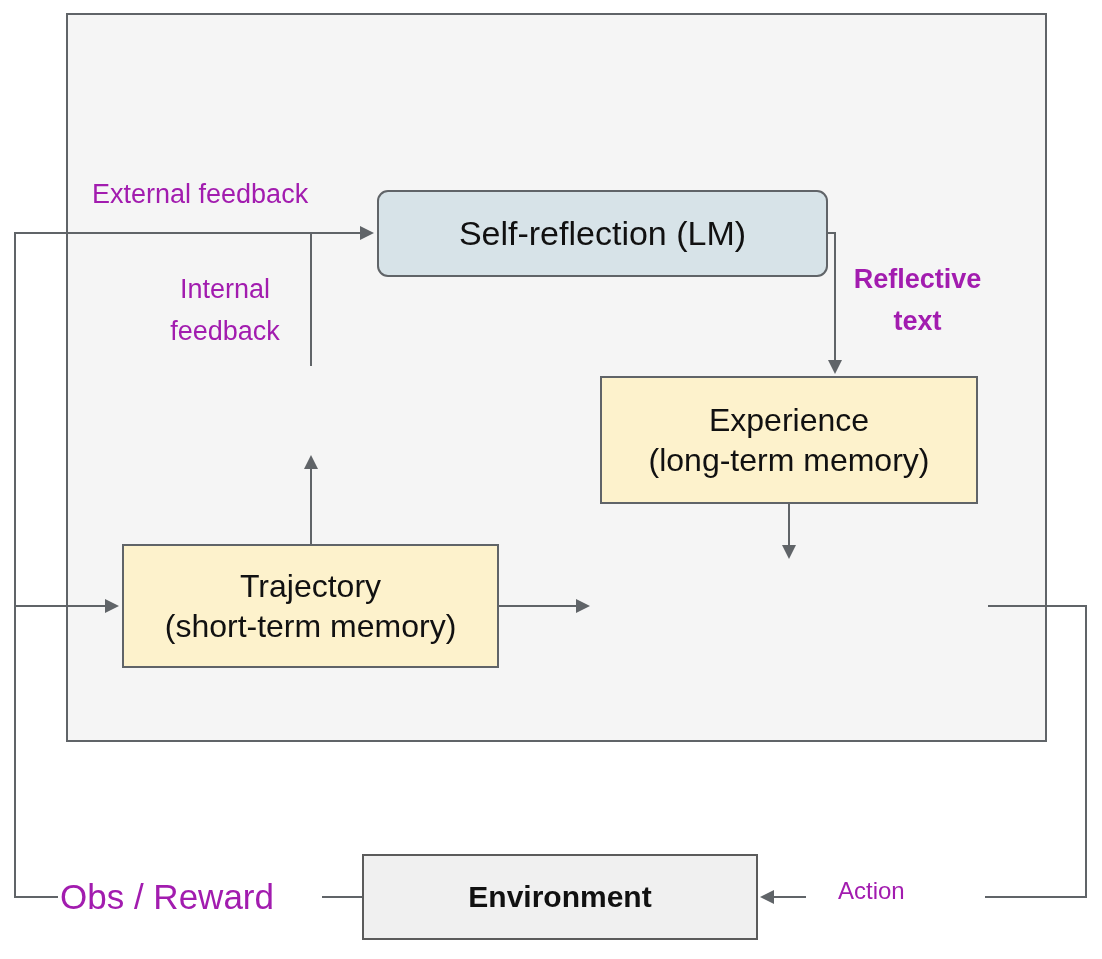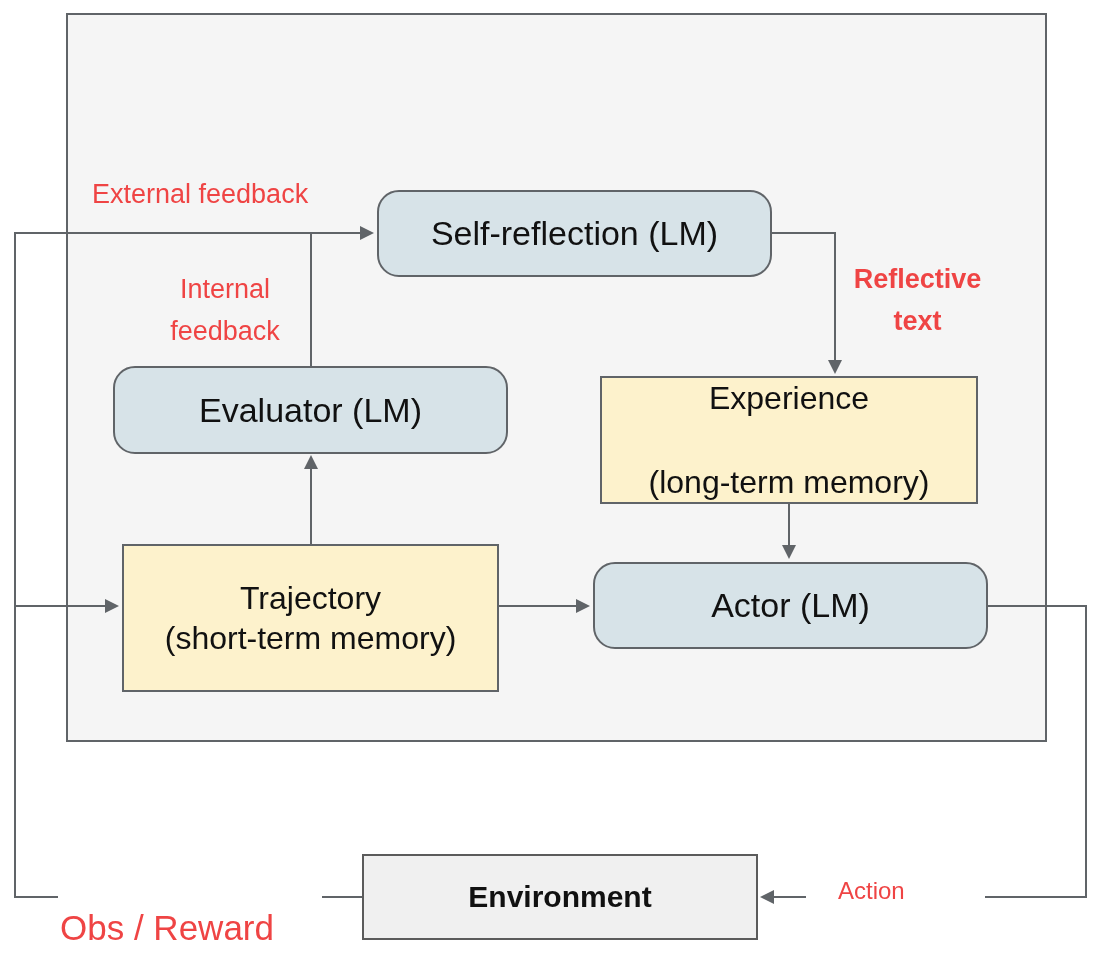--- a/index.html
+++ b/index.html
@@ -8,34 +8,34 @@
 
   
   .box{position:absolute;box-sizing:border-box;}
   .agent-frame{left:66px;top:13px;width:981px;height:729px;background:#f5f5f5;border:2px solid #606468;}
   .agent-title{position:absolute;left:66px;top:62px;width:981px;text-align:center;
                font-size:42px;font-weight:bold;color:#0d0d0d;}
   .node{position:absolute;box-sizing:border-box;display:flex;flex-direction:column;
         align-items:center;justify-content:center;text-align:center;}
   .lm{background:#d7e3e8;border:2px solid #606468;border-radius:22px;font-size:34px;}
   .mem{background:#fdf2cc;border:2px solid #606468;font-size:32px;line-height:40px;}
-  .n-selfref{left:377px;top:190px;width:395px;height:87px;}
+  .n-selfref{left:377px;top:190px;width:451px;height:87px;border-radius:11px;}
   .n-eval{left:113px;top:366px;width:395px;height:88px;}
   .n-actor{left:593px;top:562px;width:395px;height:87px;}
-  .n-exp{left:600px;top:376px;width:378px;height:128px;justify-content:space-between;}
-  .n-traj{left:122px;top:544px;width:377px;height:148px;}
+  .n-exp{left:600px;top:376px;width:378px;height:128px;}
+  .n-traj{left:122px;top:544px;width:377px;height:124px;}
   .n-env{left:362px;top:854px;width:396px;height:86px;background:#f0f0f0;border:2px solid #5b5b5b;
          font-size:30px;font-weight:bold;}
 
   
-  .elabel{position:absolute;font-size:27px;white-space:nowrap;color:#ef4444;}
+  .elabel{position:absolute;font-size:27px;white-space:nowrap;color:#a21caf;}
   .lbl-external{left:92px;top:179px;}
   .lbl-internal{left:145px;top:268px;width:160px;text-align:center;line-height:42px;white-space:normal;}
   .lbl-reflective{left:845px;top:258px;width:145px;text-align:center;line-height:42px;white-space:normal;font-weight:bold;}
-  .lbl-obs{left:60px;top:908px;font-size:35px;}
+  .lbl-obs{left:60px;top:877px;font-size:35px;}
   .lbl-action{left:838px;top:877px;font-size:24px;}
 
   
   .hline{position:absolute;height:2px;background:#606468;}
   .vline{position:absolute;width:2px;background:#606468;}
   .arr{position:absolute;width:0;height:0;}
   .arr-right{border-top:7px solid transparent;border-bottom:7px solid transparent;border-left:14px solid #606468;}
   .arr-left{border-top:7px solid transparent;border-bottom:7px solid transparent;border-right:14px solid #606468;}
   .arr-up{border-left:7px solid transparent;border-right:7px solid transparent;border-bottom:14px solid #606468;}
   .arr-down{border-left:7px solid transparent;border-right:7px solid transparent;border-top:14px solid #606468;}
@@ -75,27 +75,21 @@
   <div class="hline" style="left:774px;top:896px;width:32px;"></div>
   <div class="arr arr-left" style="left:760px;top:890px;"></div>
 
   <div class="hline" style="left:14px;top:896px;width:44px;"></div>
   <div class="hline" style="left:322px;top:896px;width:40px;"></div>
 
   <div class="node lm n-selfref">
     <span>Self-reflection (LM)</span>
   </div>
 
-  <div class="node lm n-eval">
-    <span>Evaluator (LM)</span>
-  </div>
 
-  <div class="node lm n-actor">
-    <span>Actor (LM)</span>
-  </div>
 
   <div class="node mem n-exp">
     <div>Experience</div>
     <div>(long-term memory)</div>
   </div>
 
   <div class="node mem n-traj">
     <div>Trajectory</div>
     <div>(short-term memory)</div>
   </div>

